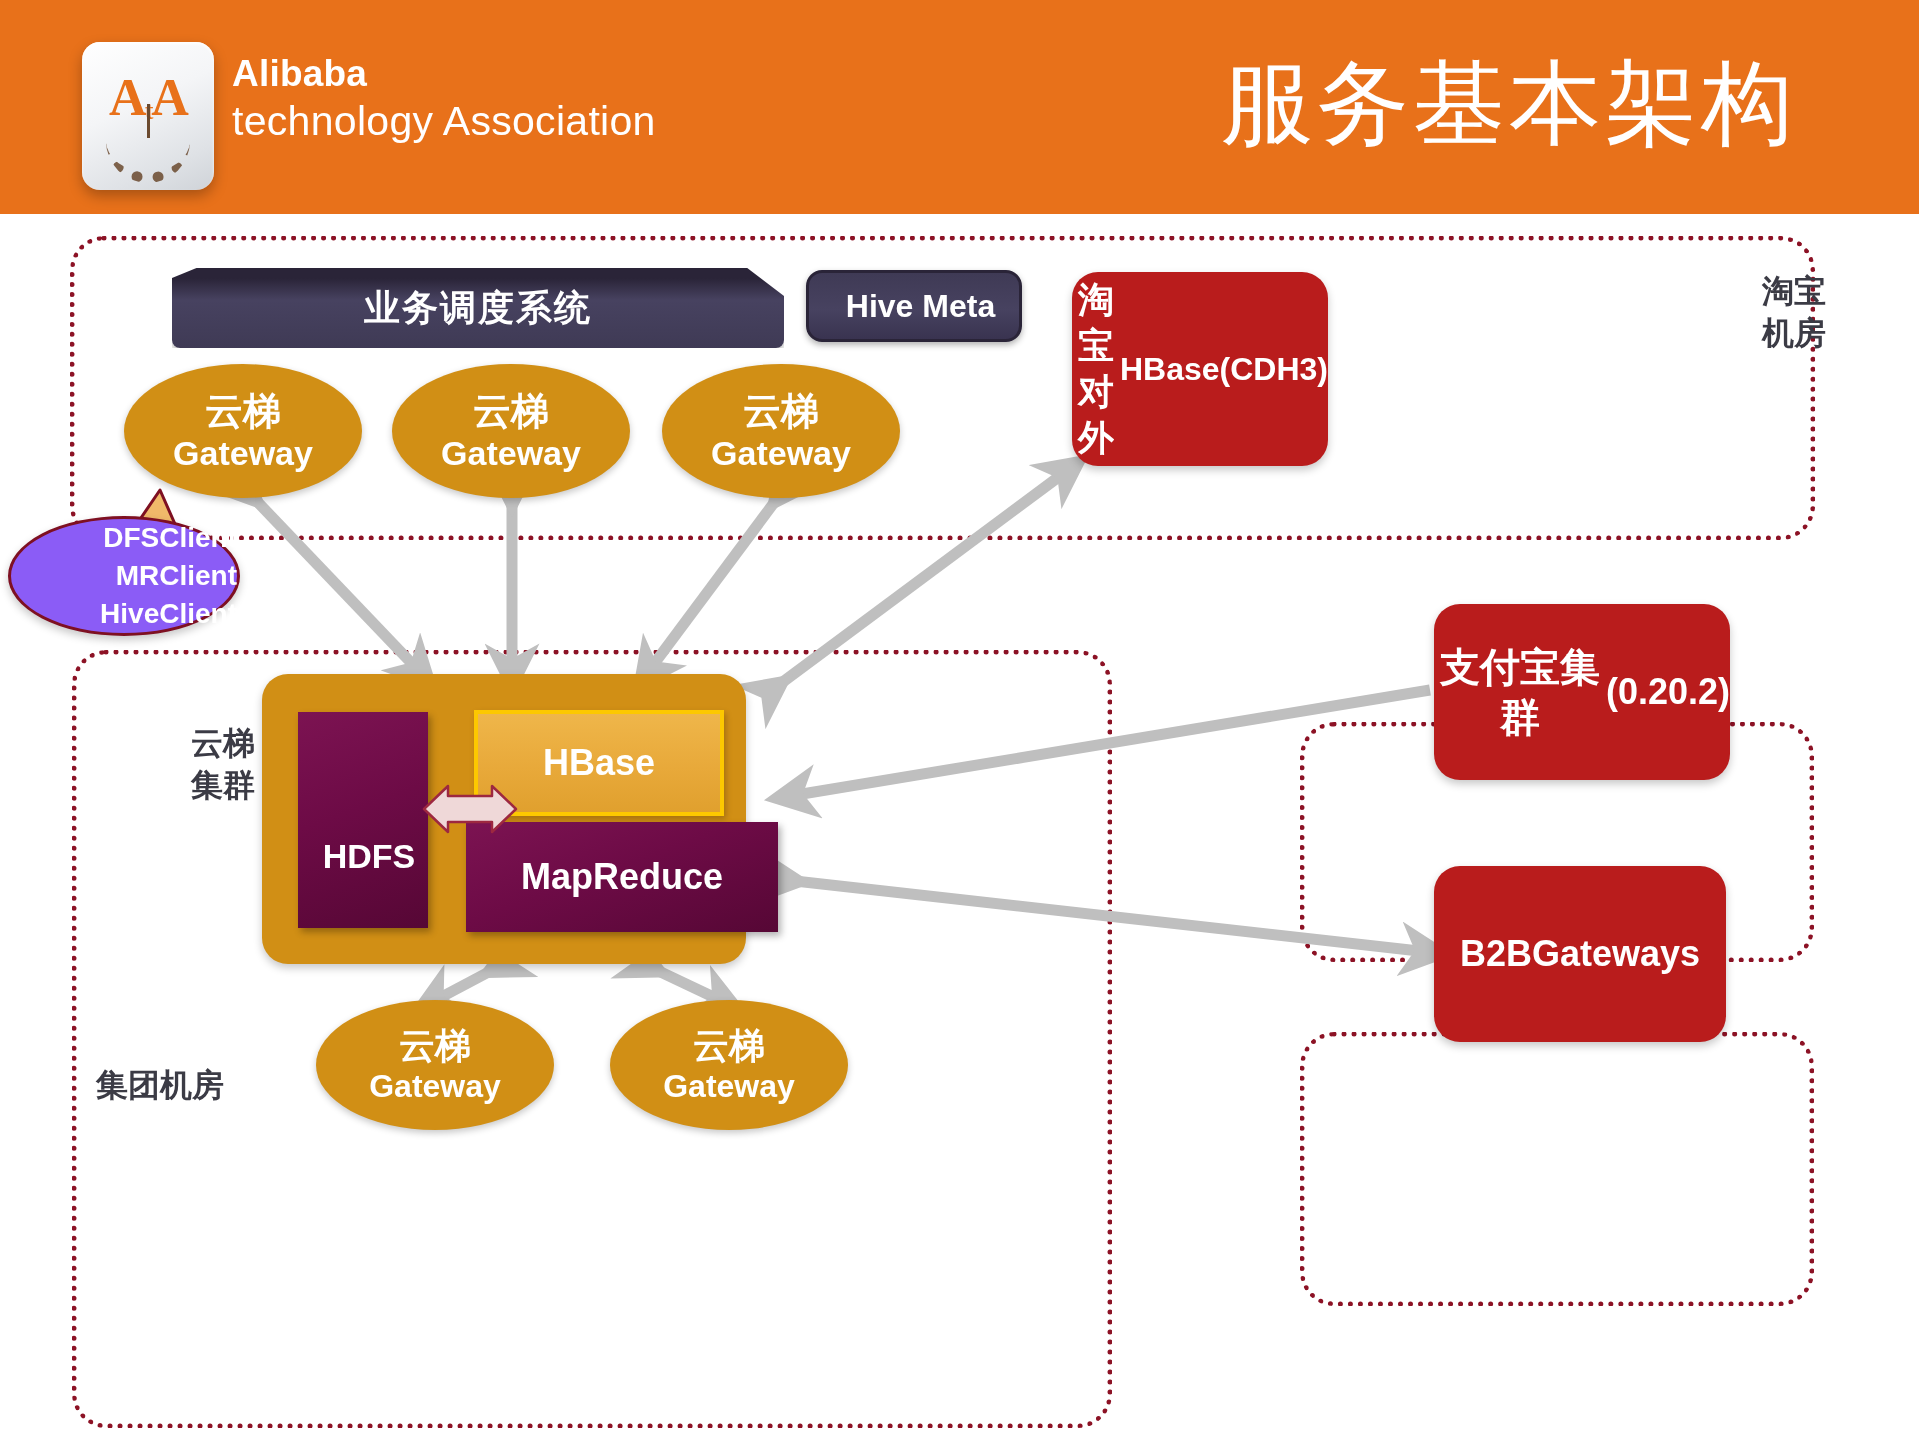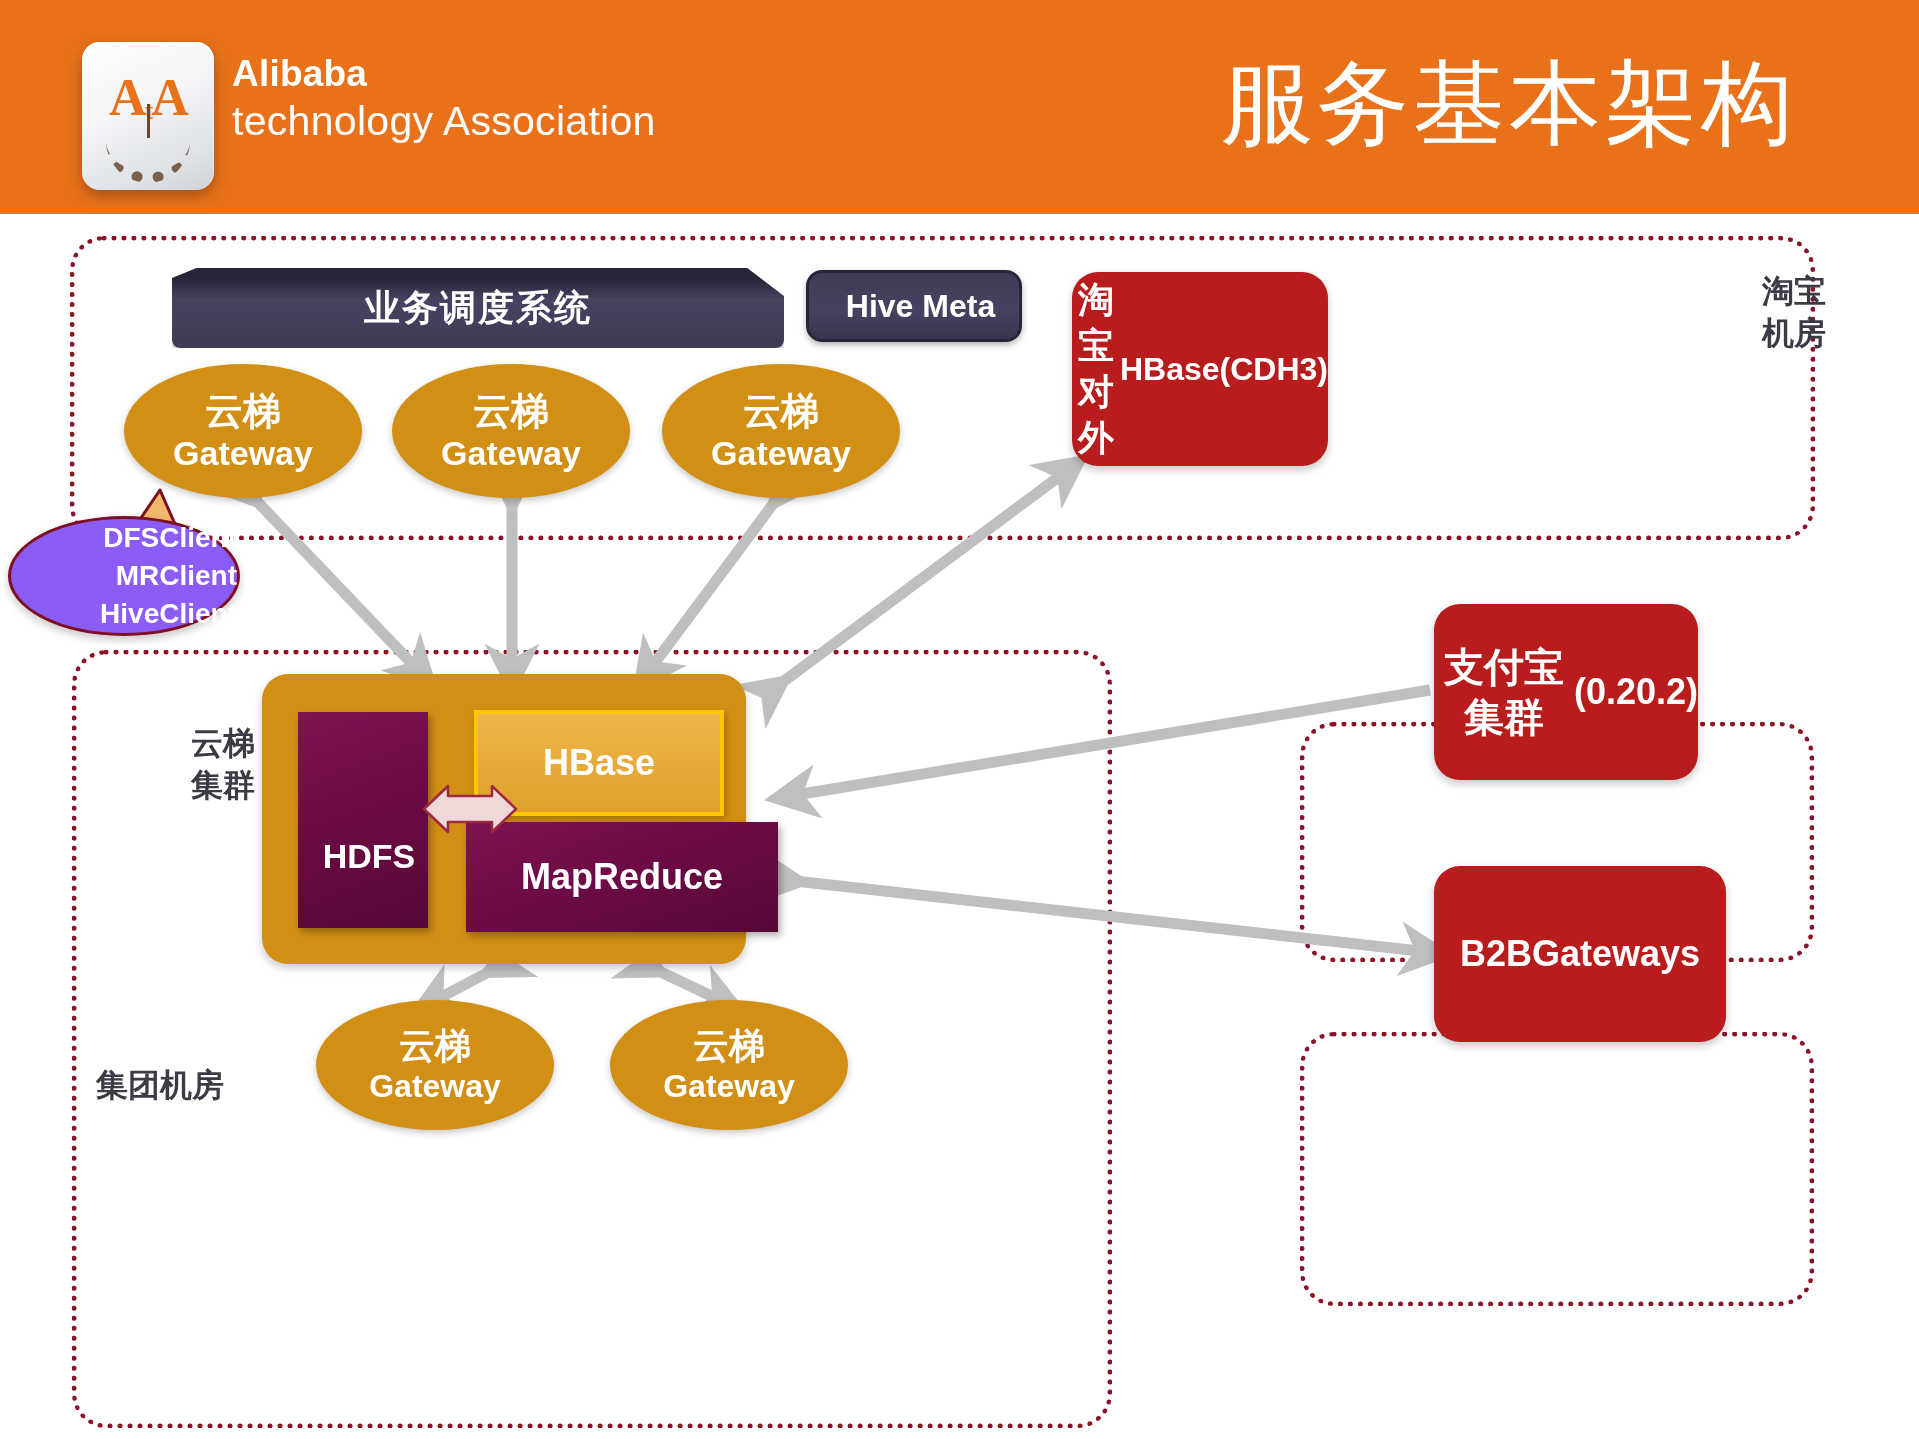--- a/index.html
+++ b/index.html
@@ -122,21 +122,21 @@
     position:absolute;background:#b91c1c;border-radius:26px;
     color:#ffffff;text-align:center;
     display:flex;flex-direction:row;align-items:center;justify-content:center;
     box-shadow:0 4px 8px rgba(0,0,0,.22);
   }
   #hbase-cdh{left:1072px;top:272px;width:256px;height:194px;}
   #hbase-cdh .l1{font-weight:bold;font-size:36px;line-height:46px;}
   #hbase-cdh .l2{font-weight:bold;font-size:32px;line-height:46px;}
   #hbase-cdh .l3{font-weight:bold;font-size:32px;line-height:46px;}
 
-  #alipay{left:1434px;top:604px;width:264px;height:176px;}
+  #alipay{left:1434px;top:604px;width:296px;height:176px;}
   #alipay .l1{font-weight:bold;font-size:40px;line-height:50px;}
   #alipay .l2{font-weight:bold;font-size:36px;line-height:48px;}
 
   #b2b{left:1434px;top:866px;width:292px;height:176px;}
   #b2b .l1{font-weight:bold;font-size:36px;line-height:52px;}
   #b2b .l2{font-weight:bold;font-size:36px;line-height:52px;}
 
   
   #cluster{
     position:absolute;left:262px;top:674px;width:484px;height:290px;

